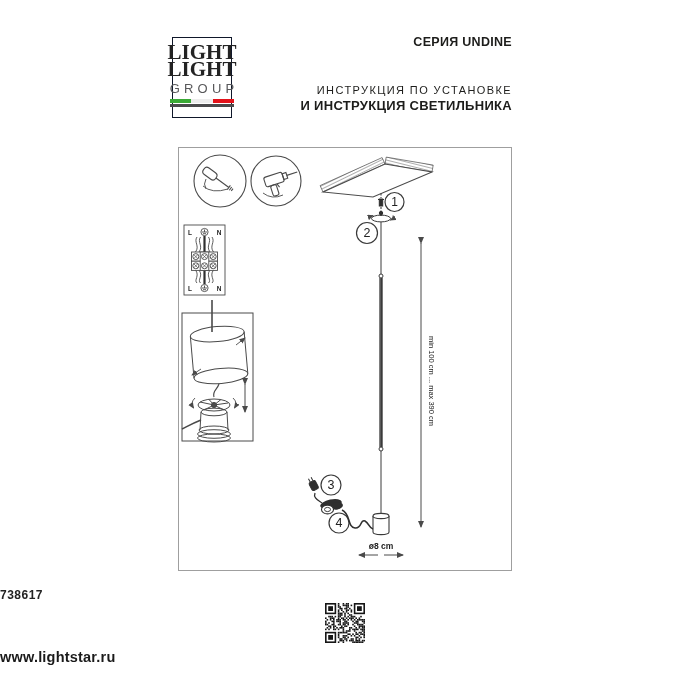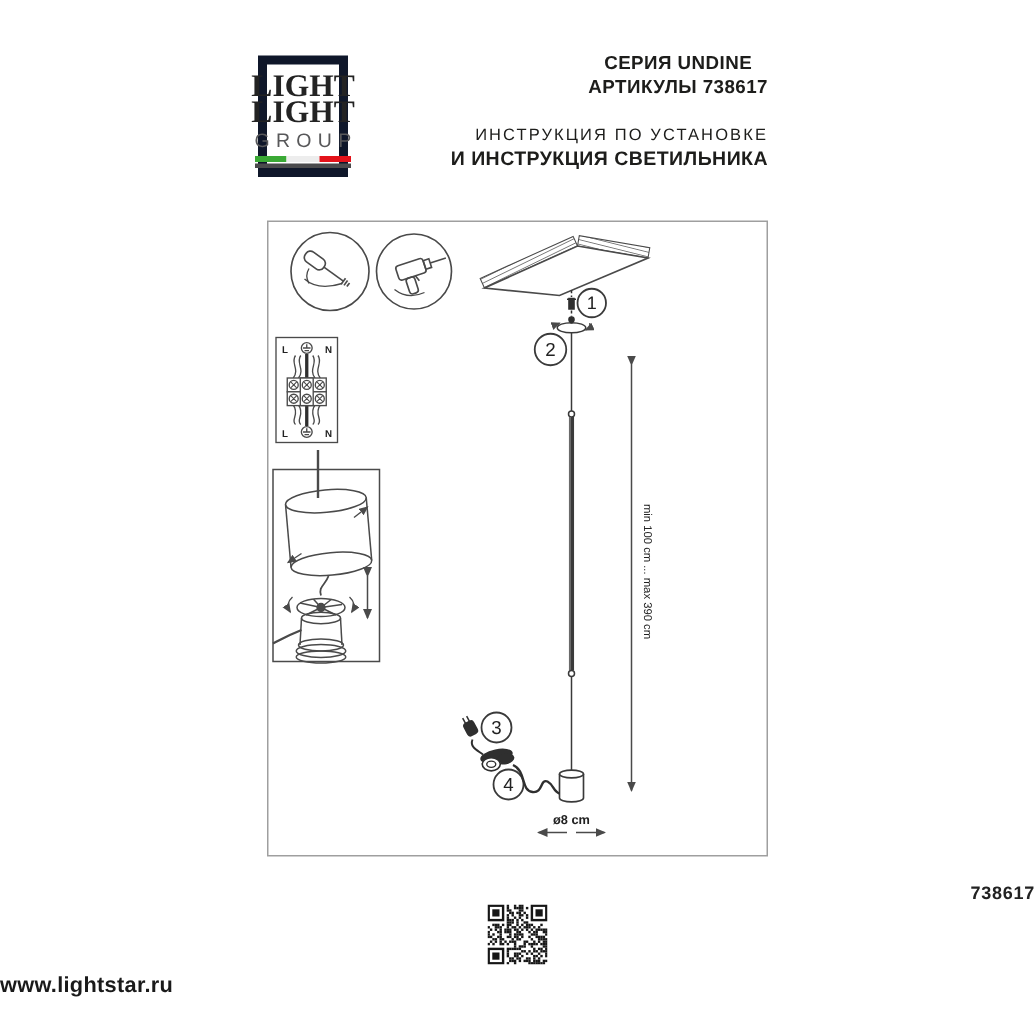--- a/index.html
+++ b/index.html
@@ -3,21 +3,21 @@
 <meta charset="utf-8">
 <style>
   html,body{margin:0;padding:0;}
   body{
     width:690px;height:690px;position:relative;background:#ffffff;
     font-family:"Liberation Sans", sans-serif;color:#1d1d1b;overflow:hidden;
   }
   
   .logo-box{
     position:absolute;left:172px;top:37px;width:60px;height:81px;
-    border:6px solid #0f172a;box-sizing:border-box;background:#fff;
+    border:1px solid #0f172a;box-sizing:border-box;background:#fff;
     display:flex;flex-direction:column;align-items:center;justify-content:flex-start;
     padding-top:6px;
   }
   .logo-word{
     font-family:"Liberation Serif", serif;font-weight:bold;
     font-size:21px;line-height:17px;letter-spacing:0px;color:#232323;
   }
   .logo-group{
     font-family:"Liberation Sans", sans-serif;font-size:13px;letter-spacing:4.2px;
     color:#58585a;margin-top:3px;margin-left:4px;
@@ -39,21 +39,21 @@
   .instr-line2{font-size:13px;font-weight:bold;line-height:15px;letter-spacing:0.3px;}
 
   
   .main-panel{
     position:absolute;left:178px;top:147px;width:334px;height:424px;
     border:1px solid #9f9f9f;box-sizing:border-box;background:#fff;
   }
 
   
   .footer-article{
-    position:absolute;left:0;right:0;top:588px;text-align:right;
+    position:absolute;left:0;right:0;top:588px;text-align:left;
     font-size:12px;font-weight:bold;letter-spacing:0.5px;color:#222;
   }
   .qr-wrap{
     position:absolute;left:325px;top:603px;width:40px;height:40px;
   }
   .footer-site{
     position:absolute;left:0;right:0;top:649px;
     font-size:14.5px;font-weight:bold;color:#1a1a1a;letter-spacing:0.2px;
   }
 
@@ -69,21 +69,20 @@
   <div class="logo-flag">
     <div class="g"></div>
       <div class="w"></div>
       <div class="r"></div>
   </div>
   <div class="logo-underline"></div>
 </div>
 
 <div class="title-block">
   <div class="title-line">СЕРИЯ UNDINE</div>
-  <div class="title-line">АРТИКУЛЫ 738617</div>
 </div>
 
 <div class="instr-block">
   <div class="instr-line1">ИНСТРУКЦИЯ ПО УСТАНОВКЕ</div>
   <div class="instr-line2">И ИНСТРУКЦИЯ СВЕТИЛЬНИКА</div>
 </div>
 
 <div class="main-panel">
 <svg width="332" height="422" viewBox="0 0 332 422">
   <defs>

